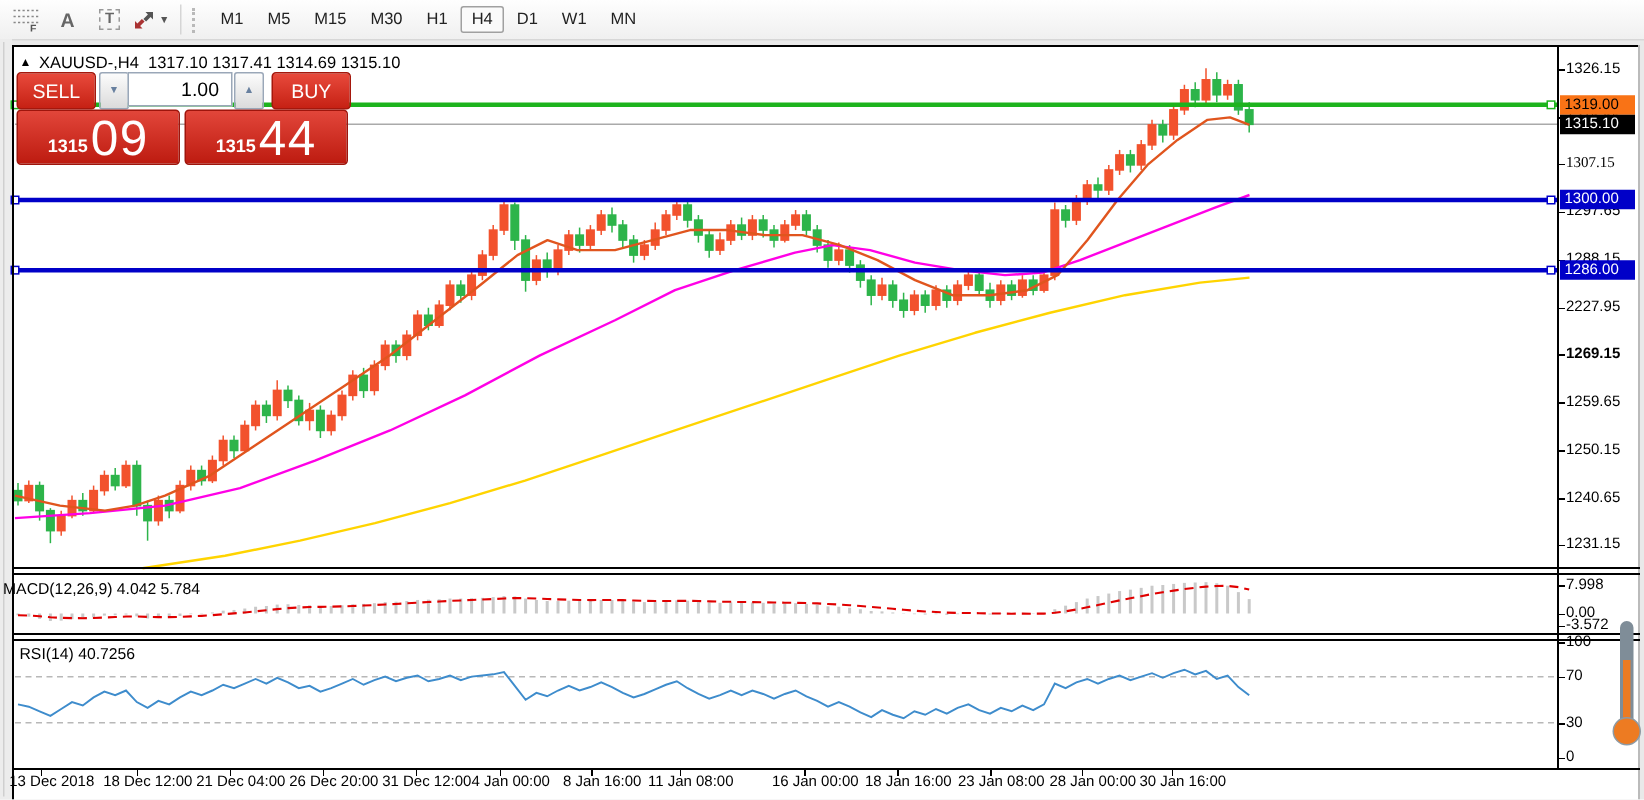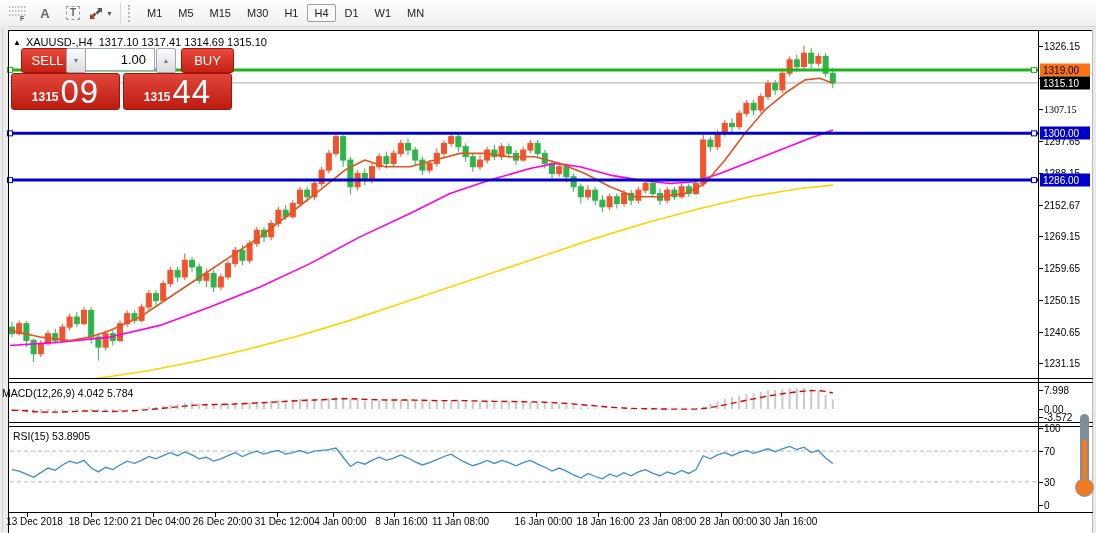--- a/index.html
+++ b/index.html
@@ -25,21 +25,21 @@
   .window{position:absolute;left:9px;top:31px;width:1084px;height:502px;background:#fff;}
   #cv{position:absolute;left:0;top:0;pointer-events:none;}
   #overlays{position:absolute;left:0;top:0;width:1096px;height:533px;pointer-events:none;}
   #overlays *{pointer-events:auto;}
   .chart-title{position:absolute;left:13px;top:36px;font-size:11px;color:#000;white-space:pre;}
   .chart-title .tri{font-size:8px;margin-right:5px;position:relative;top:-1px;}
   
   .tpanel{position:absolute;left:11px;top:48px;width:221px;height:62px;}
   .redbtn{background:linear-gradient(#e84a3c,#c62114);border:1px solid #a5170c;border-radius:3px;
           color:#fff;display:flex;align-items:center;justify-content:center;}
-  .sellbtn{position:absolute;left:10px;top:0;width:51px;height:23px;font-size:13px;}
+  .sellbtn{position:absolute;left:0;top:0;width:51px;height:23px;font-size:13px;}
   .buybtn{position:absolute;left:170px;top:0;width:51px;height:23px;font-size:13px;}
   .ddbtn{position:absolute;left:55px;top:0;width:18px;height:23px;background:linear-gradient(#fcfcfc,#dbdbdb);
          border:1px solid #9aa7b8;border-radius:2px;display:flex;align-items:center;justify-content:center;
          font-size:7px;color:#68809f;}
   .volwrap{position:absolute;left:74px;top:0;width:70px;height:23px;}
   .volwrap input{width:100%;height:100%;box-sizing:border-box;border:1px solid #9aa7b8;
                  font-family:"Liberation Sans",sans-serif;font-size:13px;text-align:right;padding-right:8px;}
   .spinbtn{position:absolute;left:145px;top:0;width:18px;height:23px;background:linear-gradient(#fcfcfc,#dbdbdb);
            border:1px solid #9aa7b8;border-radius:2px;display:flex;align-items:center;justify-content:center;
            font-size:7px;color:#68809f;}
@@ -557,30 +557,30 @@
       <span class="big">09</span>
     </div>
     <div class="bigbox" style="left:112px;">
       <span class="pre">1315</span>
       <span class="big">44</span>
     </div>
   </div>
 
 
   <div class="indlabel" style="left:2px;top:387px;">MACD(12,26,9) 4.042 5.784</div>
-  <div class="indlabel" style="left:13px;top:430px;">RSI(15) 53.8905</div>
+  <div class="indlabel" style="left:13px;top:430px;">RSI(14) 40.7256</div>
 
   <div id="pscale">
       <div class="ptick" style="top: 46px;">1326.15</div>
       <div class="ptick" style="top: 77.73px;">1316.65</div>
       <div class="ptick" style="top: 109.46px; font-family: Liberation Serif, serif;">1307.15</div>
       <div class="ptick" style="top: 141.19px;">1297.65</div>
       <div class="ptick" style="top: 172.92px;">1288.15</div>
-      <div class="ptick" style="top: 204.65px;">2152.67</div>
-      <div class="ptick" style="top: 236.38px;">1269.15</div>
+      <div class="ptick" style="top: 204.65px;">2227.95</div>
+      <div class="ptick" style="top: 236.38px; font-weight: bold;">1269.15</div>
       <div class="ptick" style="top: 268.11px;">1259.65</div>
       <div class="ptick" style="top: 299.84px;">1250.15</div>
       <div class="ptick" style="top: 331.57px;">1240.65</div>
       <div class="ptick" style="top: 363.3px;">1231.15</div>
       <div class="stick" style="top: 390.005px;">7.998</div>
       <div class="stick" style="top: 409px;">0.00</div>
       <div class="stick" style="top: 417.483px;">-3.572</div>
       <div class="stick" style="top: 428px;">100</div>
       <div class="stick" style="top: 451.1px;">70</div>
       <div class="stick" style="top: 481.9px;">30</div>

